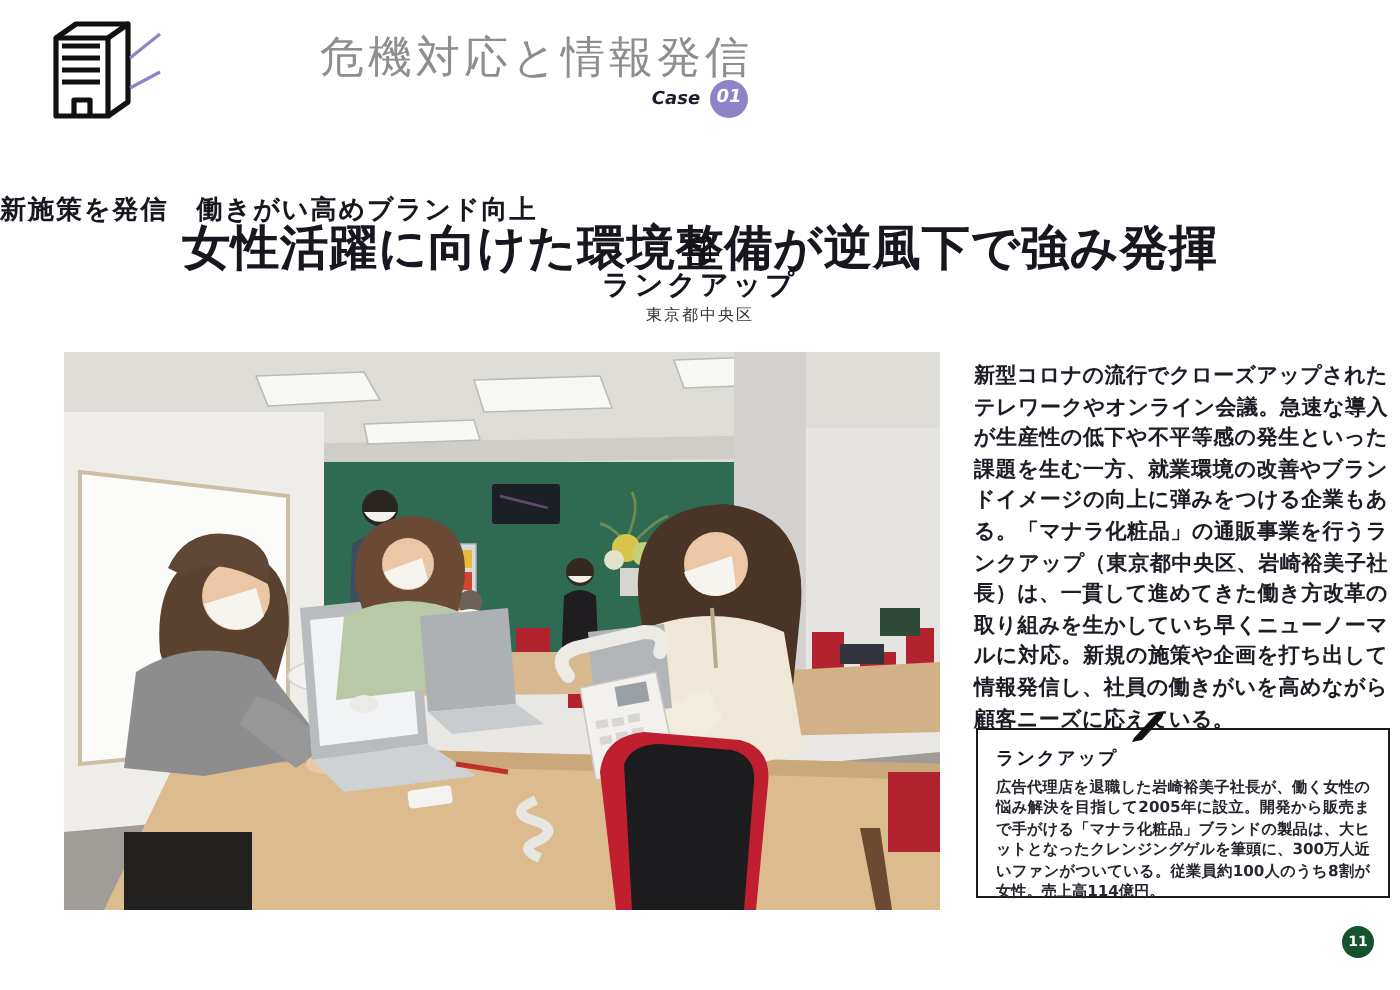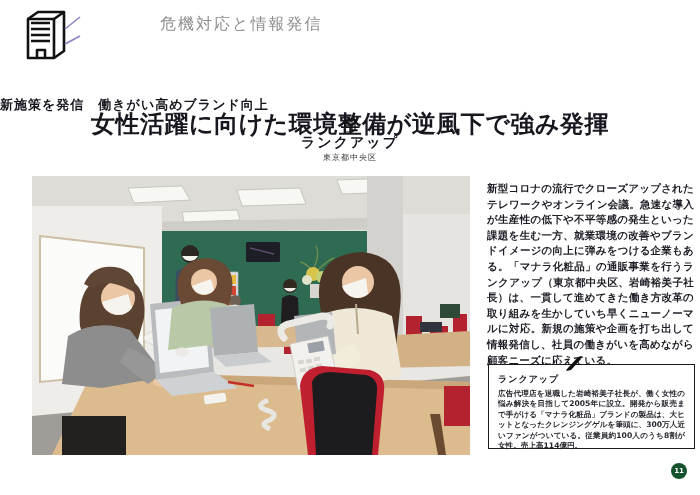--- a/index.html
+++ b/index.html
@@ -4,21 +4,21 @@
 <style>
   * { margin:0; padding:0; box-sizing:border-box; }
   html,body { width:700px; height:495px; background:#fff; overflow:hidden;
               font-family:"DejaVu Sans","Liberation Sans",sans-serif; }
   .page { position:relative; width:700px; height:495px; background:#ffffff; }
 
   
   .hdr-icon { position:absolute; left:20px; top:6px; width:62px; height:56px; }
   .tagline  { position:absolute; left:88px; top:24px; font-size:11px; font-weight:bold;
               color:#15151f; letter-spacing:0.5px; }
-  .section-title { position:absolute; left:160px; top:14px; font-size:16px;
+  .section-title { position:absolute; left:160px; top:14px; font-size:22px;
               color:#8e8e8e; letter-spacing:2px; }
 
   
   .case-row { position:absolute; left:0; top:39px; width:700px; text-align:center; }
   .case-word { font-size:9px; font-style:italic; font-weight:bold; color:#1c1c30;
                vertical-align:middle; margin-right:5px; }
   .case-circle { display:inline-block; width:19px; height:19px; line-height:19px;
                border-radius:50%; background:#8d83c6; color:#fff; font-size:9px;
                font-style:italic; font-weight:bold; text-align:center; vertical-align:middle; }
 
@@ -72,20 +72,23 @@
       <path d="M17 52 v-8 h8 v8"></path>
     </g>
     <g stroke="#8d83c6" stroke-width="1.6">
       <path d="M45 23 L60 11"></path>
       <path d="M45 38 L60 30"></path>
     </g>
   </svg>
 
   <div class="section-title">危機対応と情報発信</div>
 
+  <div class="case-row">
+    <span class="case-word">Case</span><span class="case-circle">01</span>
+  </div>
 
   <div class="main-title">女性活躍に向けた環境整備が逆風下で強み発揮</div>
   <div class="sub-title">新施策を発信　働きがい高めブランド向上</div>
 
   <svg class="company-icon" viewBox="0 0 14 17">
     <g fill="none" stroke="#111" stroke-width="1.1" stroke-linejoin="round">
       <path d="M2 4 L2 15 L9 15 L9 4 Z"></path>
       <path d="M9 4 L12 2 L12 13 L9 15"></path>
       <path d="M2 4 L5 2 L12 2"></path>
       <path d="M3.2 6 h4.5 M3.2 8.2 h4.5 M3.2 10.4 h4.5"></path>

